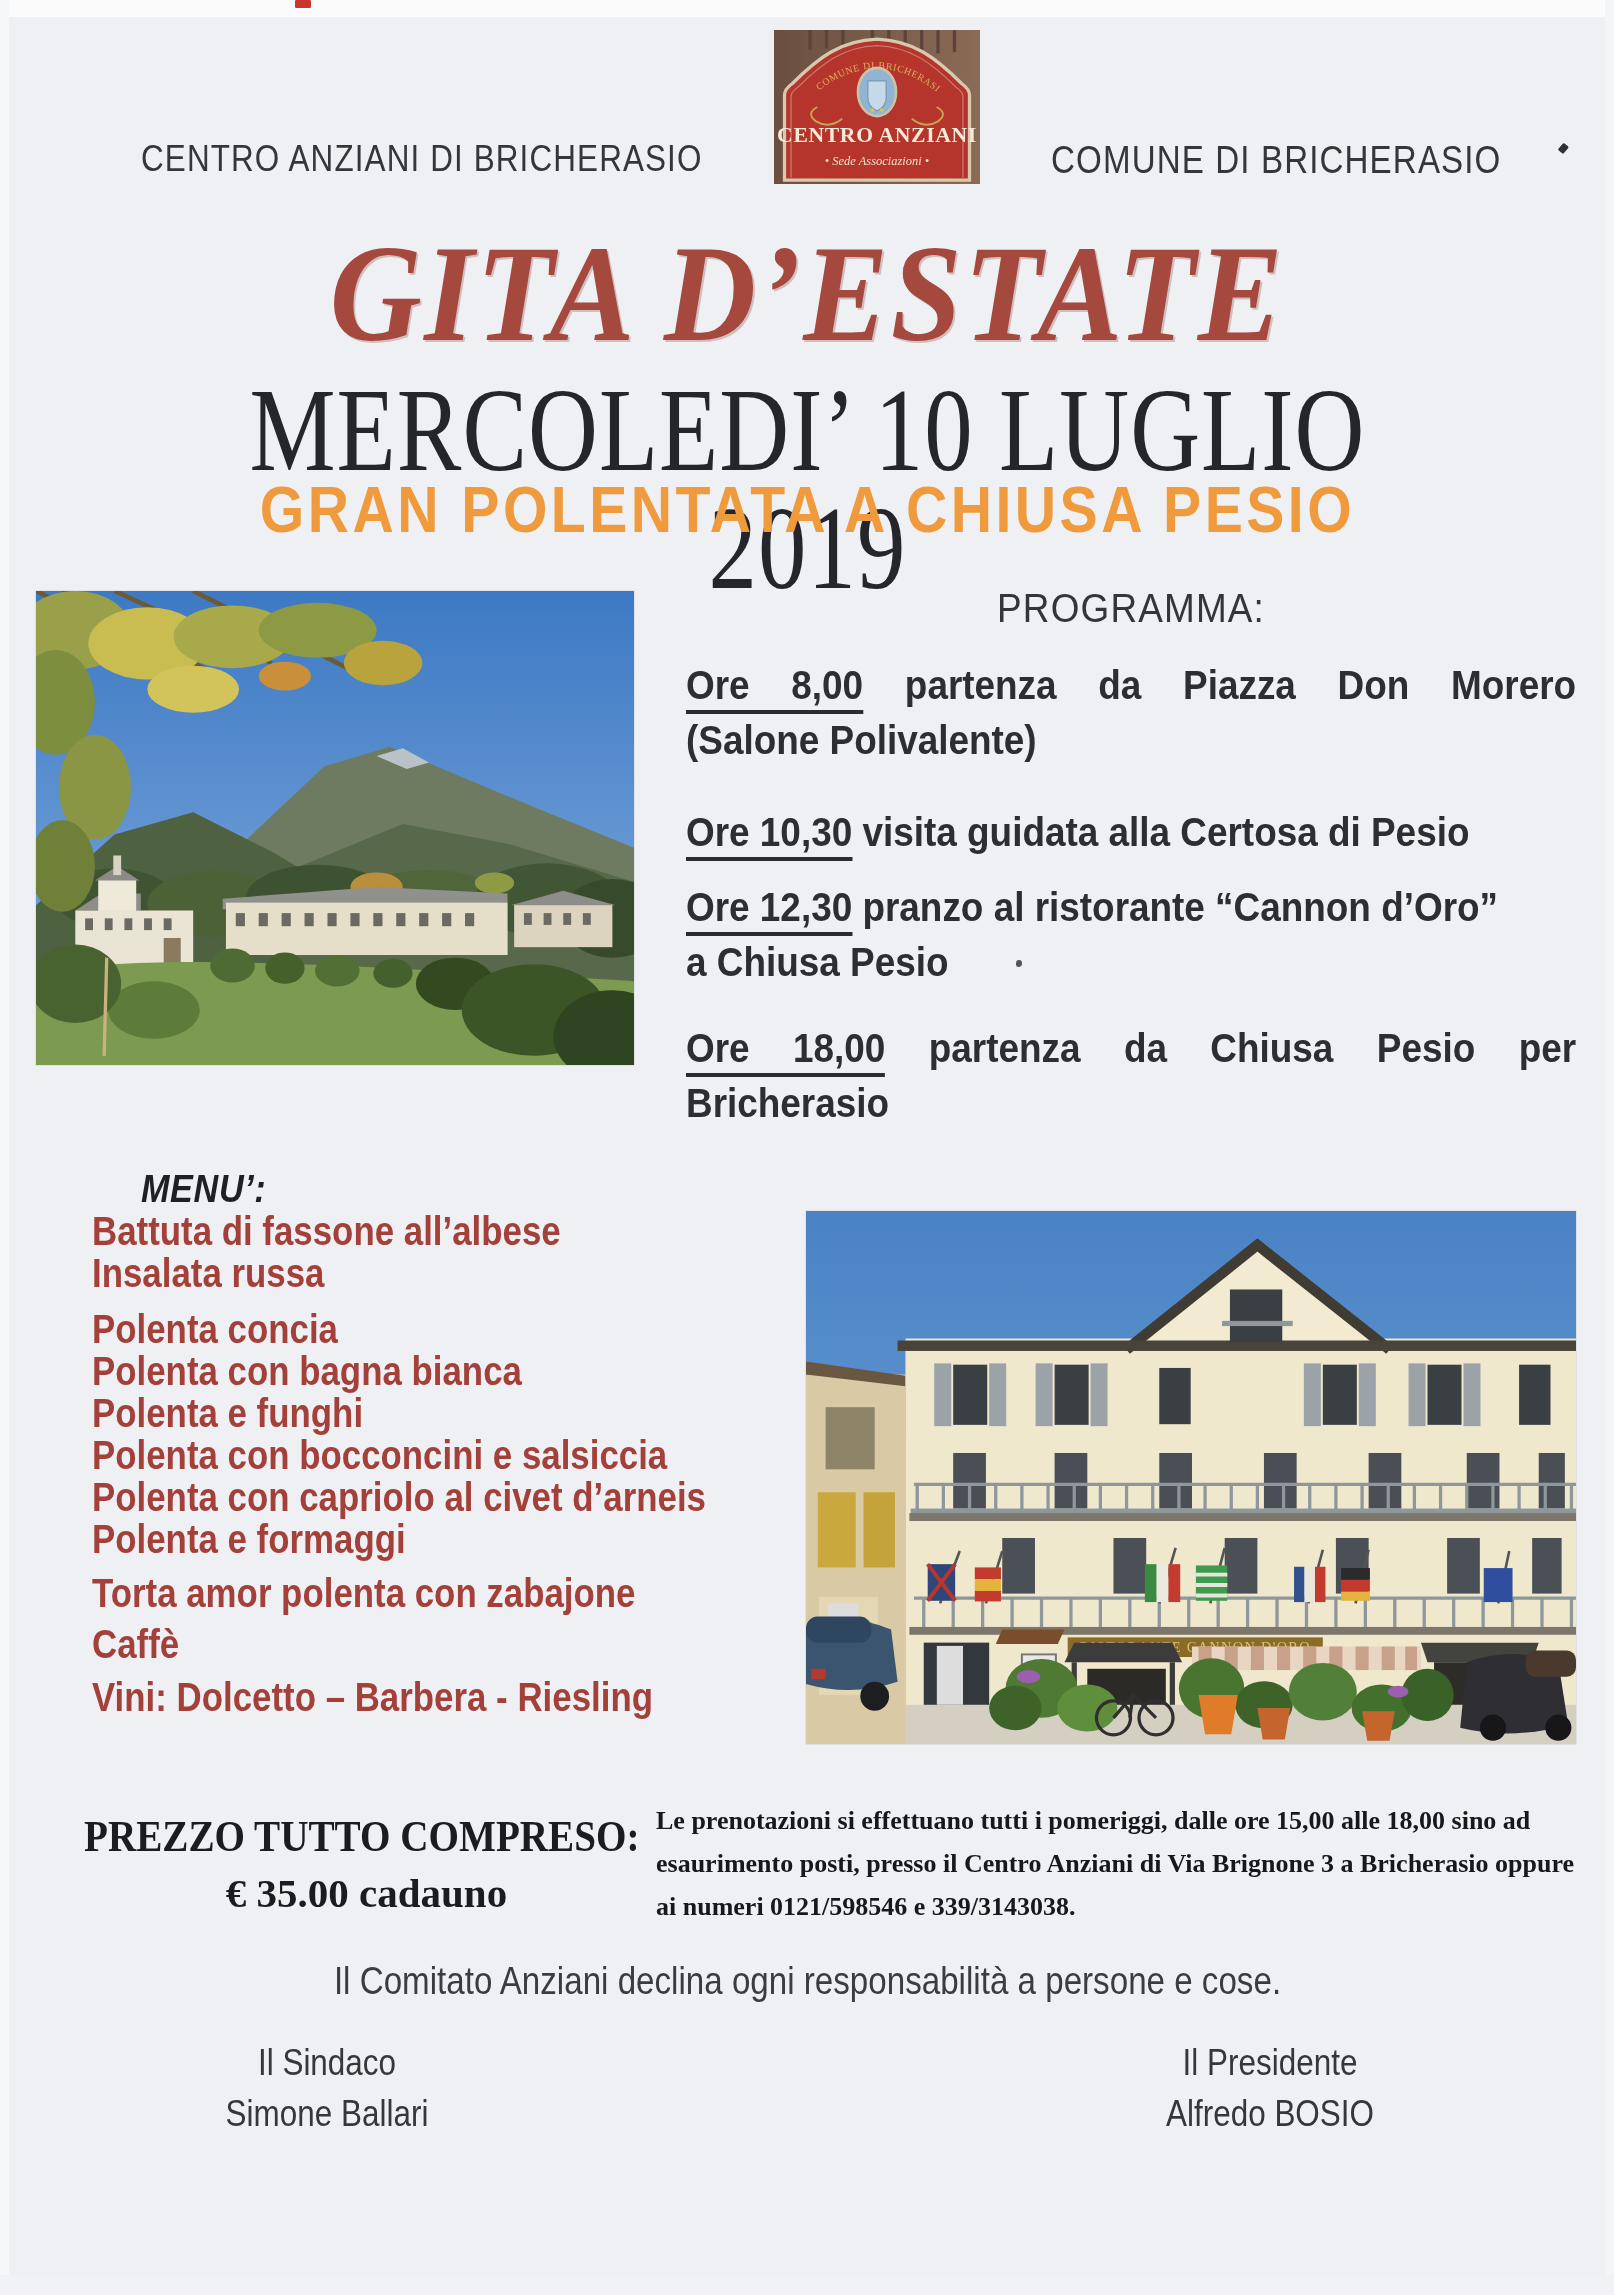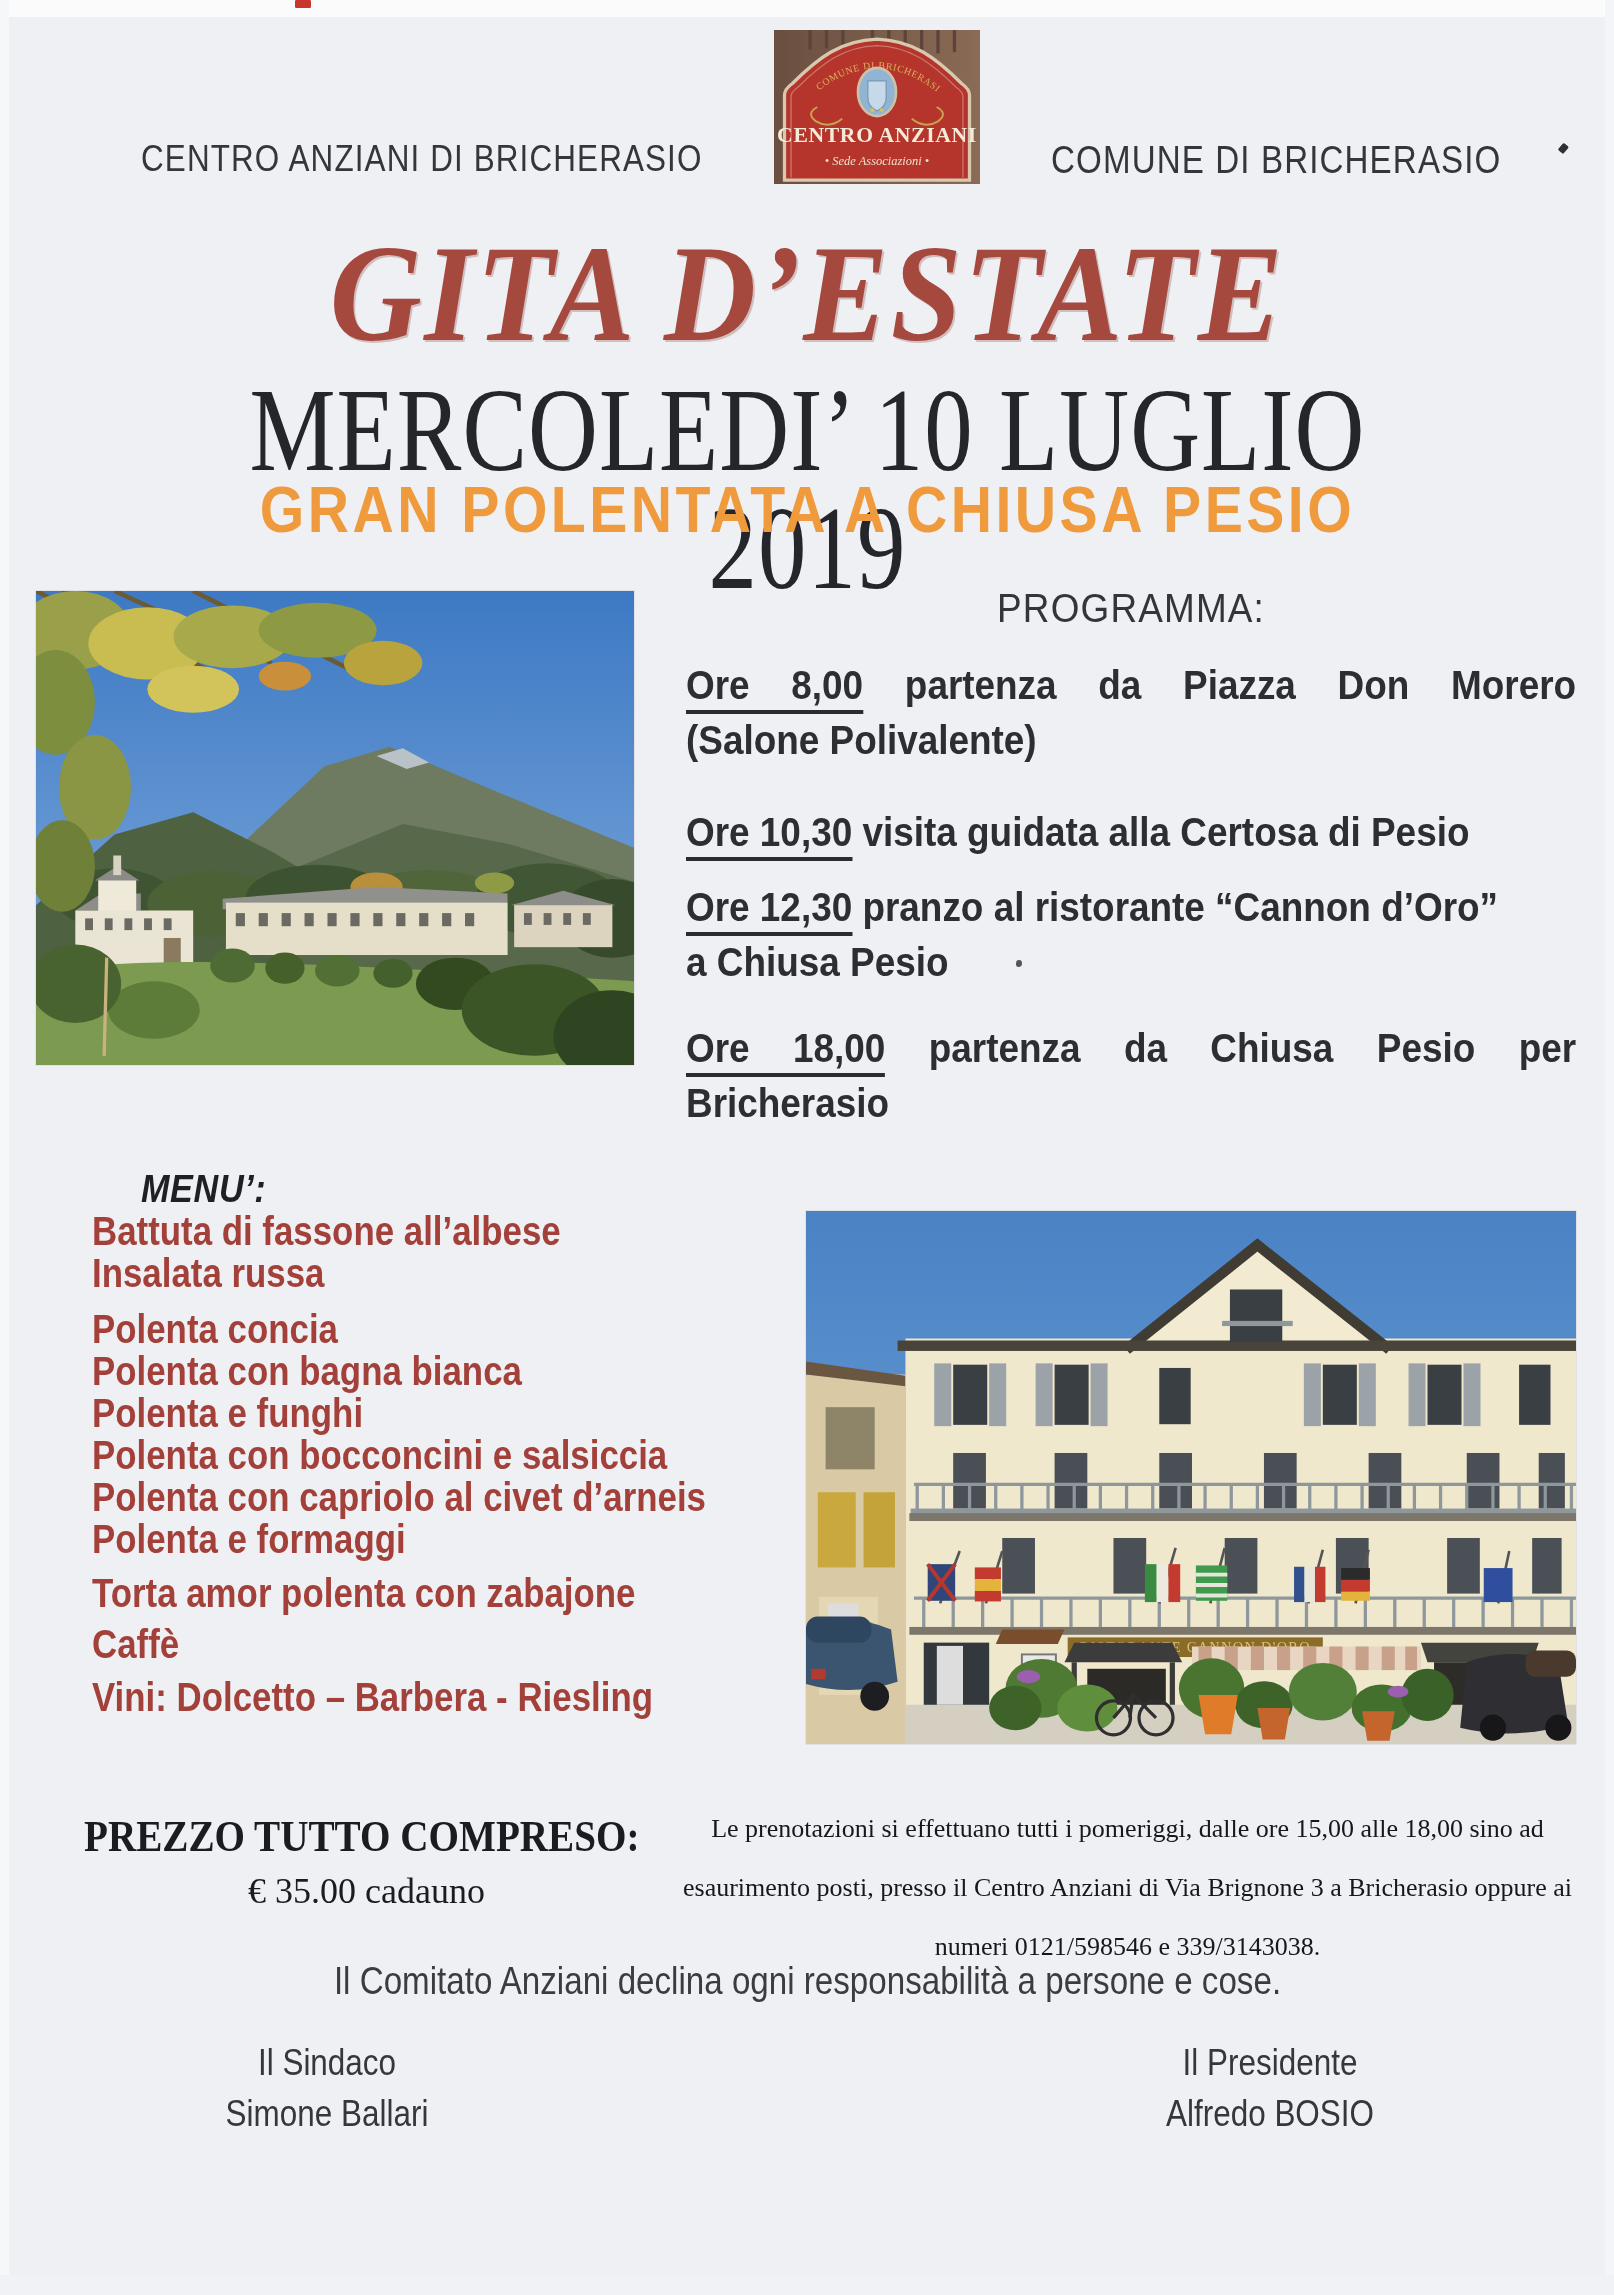--- a/index.html
+++ b/index.html
@@ -57,25 +57,25 @@
   .menu-item{font-weight:bold;font-size:41px;line-height:42px;color:#a3403a;white-space:nowrap;}
   .gap-lg{margin-top:14.4px;}
   .gap-md{margin-top:11.8px;}
   .gap-sm{margin-top:9.2px;}
   .gap-sm2{margin-top:10.5px;}
 
   .price-label{position:absolute;left:84px;top:1814px;white-space:nowrap;
     font-family:"Liberation Serif","DejaVu Serif",serif;font-weight:bold;
     font-size:45px;line-height:1;color:#1b1c20;transform:scaleX(.87);transform-origin:left top;}
   .price-amount{position:absolute;left:85px;top:1873px;width:563px;text-align:center;
-    font-family:"Liberation Serif","DejaVu Serif",serif;font-weight:normal;
-    font-size:36px;line-height:1;color:#1b1c20;}
-  .booking{position:absolute;left:656px;top:1799px;width:943px;text-align:center;
-    font-family:"Liberation Serif","DejaVu Serif",serif;font-weight:normal;
-    font-size:26px;line-height:59px;color:#17181d;}
+    font-family:"Liberation Serif","DejaVu Serif",serif;font-weight:bold;
+    font-size:41px;line-height:1;color:#1b1c20;}
+  .booking{position:absolute;left:656px;top:1799px;width:943px;
+    font-family:"Liberation Serif","DejaVu Serif",serif;font-weight:bold;
+    font-size:26px;line-height:43px;color:#17181d;}
 
   .disclaimer{position:absolute;left:0;top:1961px;width:100%;text-align:center;
     font-size:39px;line-height:1;color:#3a3c42;transform:scaleX(.85);transform-origin:center top;}
 
   .sig{position:absolute;width:314px;text-align:center;font-size:37px;line-height:51px;
     color:#35373d;transform:scaleX(.85);transform-origin:center top;}
   .sig-left{left:170px;top:2037px;}
   .sig-right{left:1113px;top:2037px;}
 </style>
 </head>

